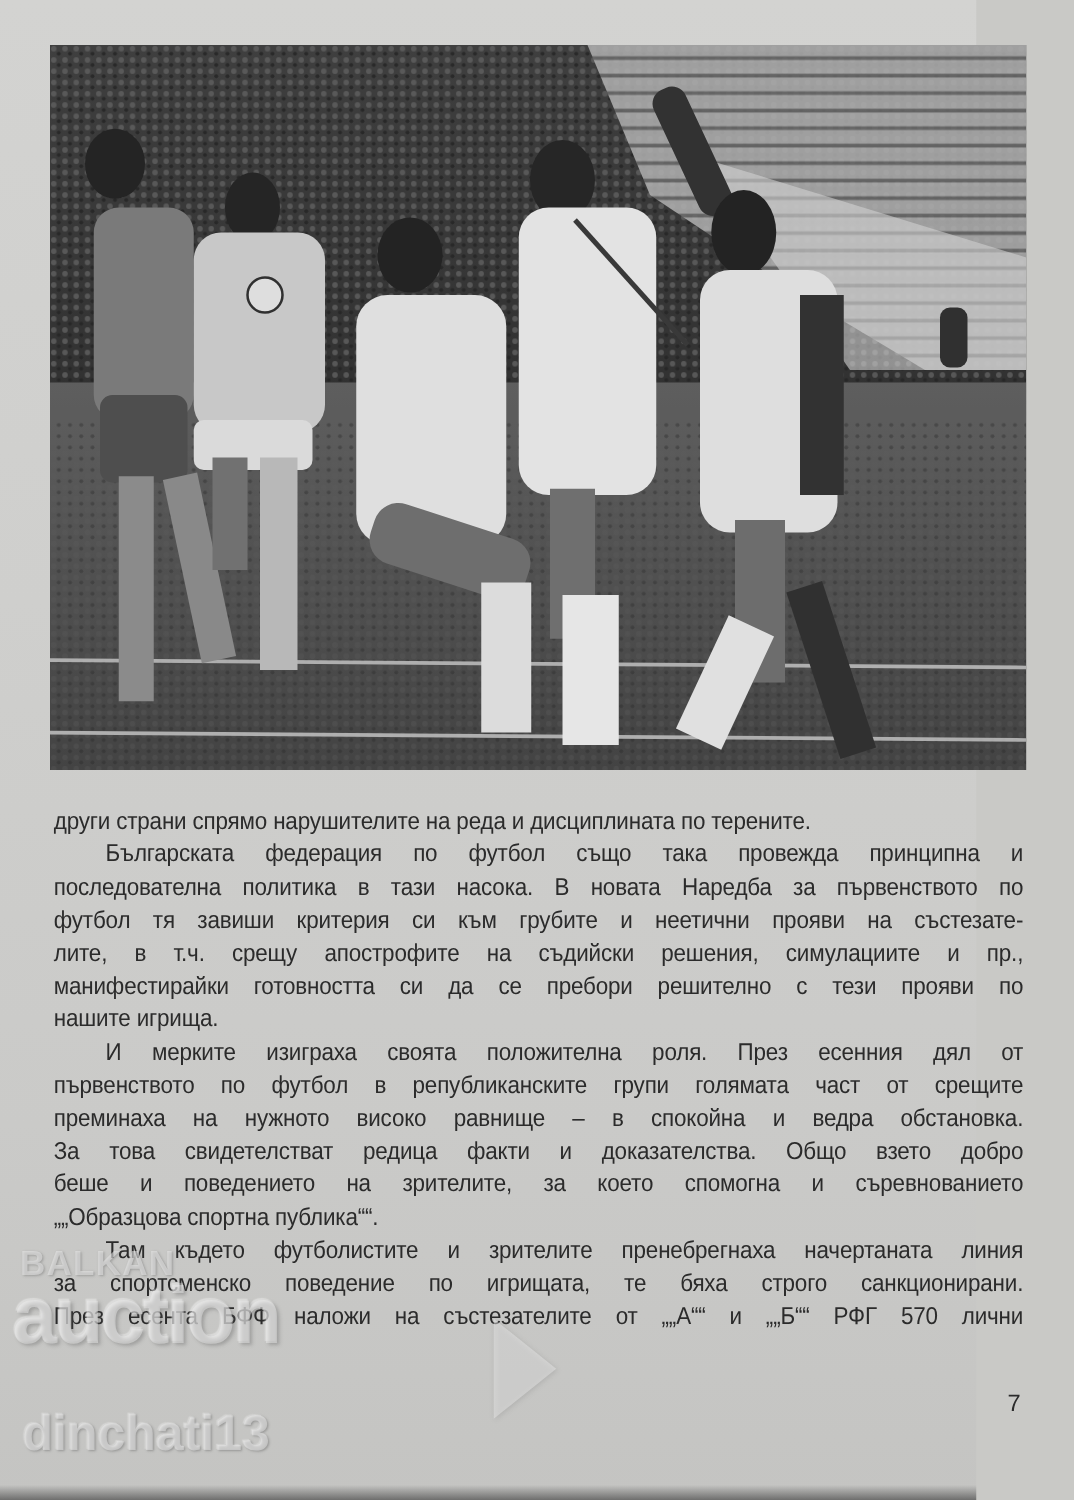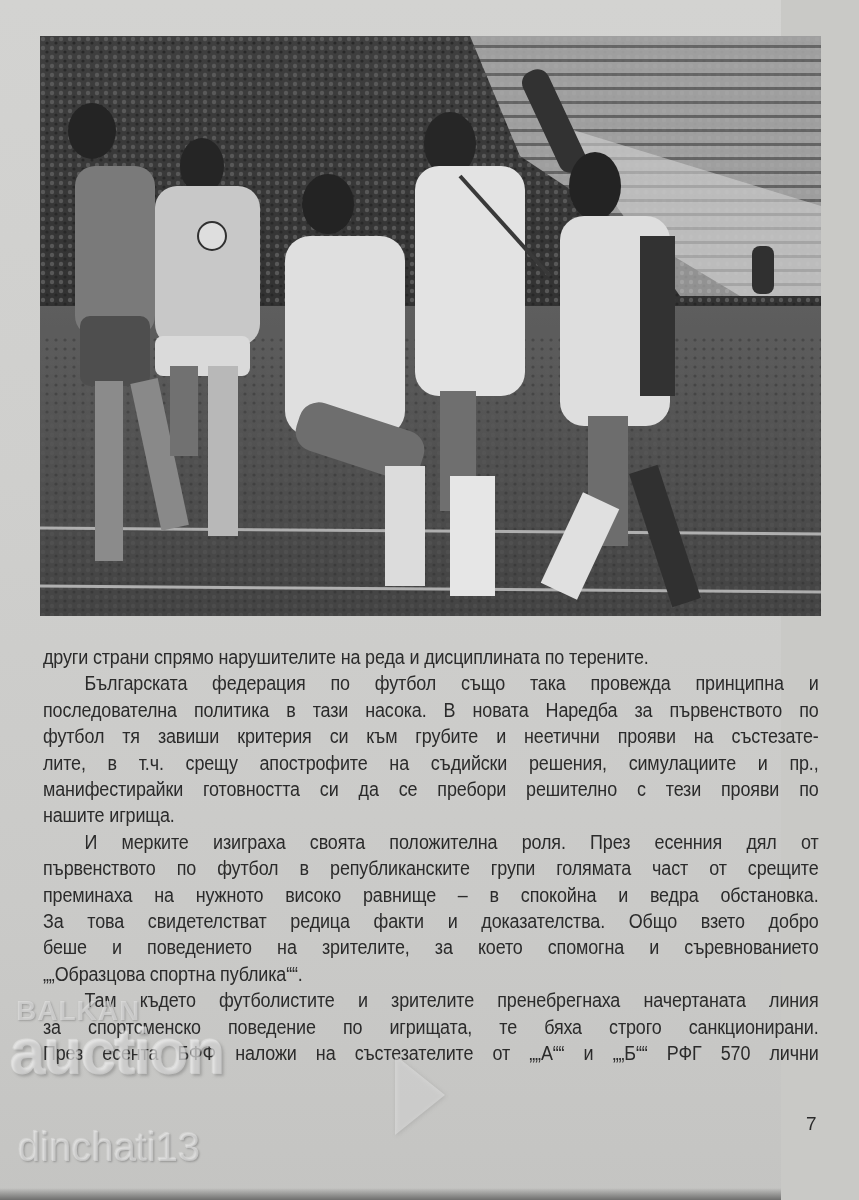--- a/index.html
+++ b/index.html
@@ -58,21 +58,21 @@
     text-shadow: 2px 2px 3px rgba(90,90,90,0.35), -1px -1px 1px rgba(255,255,255,0.4);
     letter-spacing: -2px;
   }
   .wm-play {
     position: absolute; left: 385px; top: 60px; width: 0; height: 0;
     border-top: 40px solid transparent; border-bottom: 40px solid transparent;
     border-left: 50px solid rgba(235,235,235,0.45);
     filter: drop-shadow(1px 1px 2px rgba(90,90,90,0.4));
   }
   .wm-user {
-    position: absolute; left: 8px; top: 130px; font-size: 40px; font-weight: normal;
+    position: absolute; left: 8px; top: 130px; font-size: 40px; font-weight: bold;
     color: rgba(240,240,240,0.5);
     text-shadow: 1px 1px 2px rgba(80,80,80,0.4), -1px -1px 1px rgba(255,255,255,0.35);
   }
 </style>
 </head>
 <body>
 
 <div class="page">
 
   <div class="photo">

